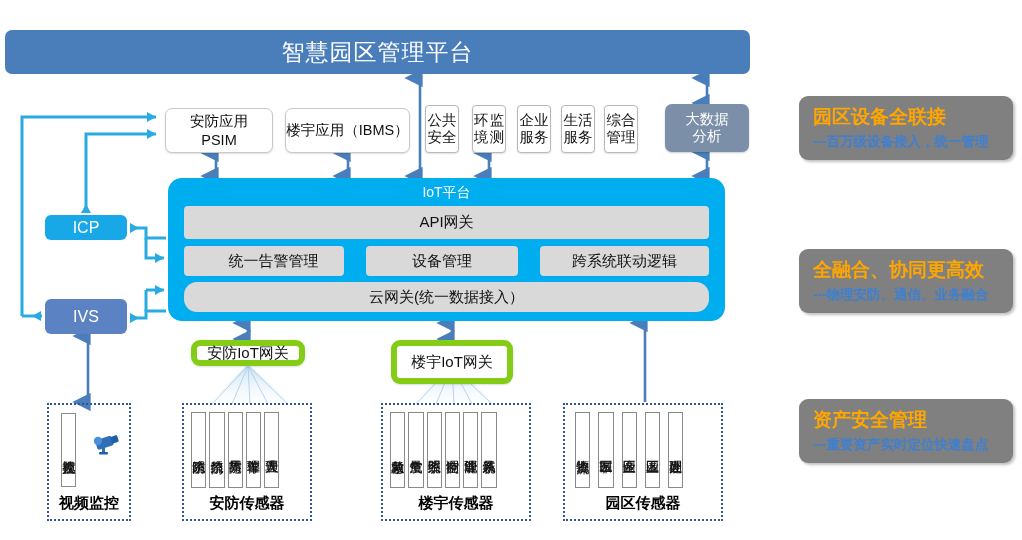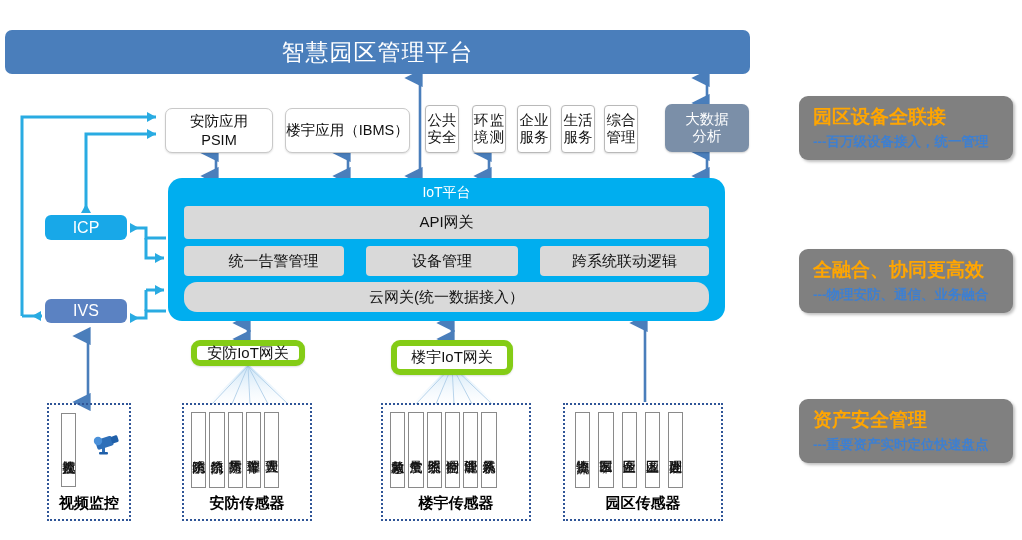--- a/index.html
+++ b/index.html
@@ -27,21 +27,21 @@
 
   
   #iot{left:168px;top:178px;width:557px;height:143px;background:#00AEEF;
        border-radius:14px;}
   #iot-title{left:0;top:5px;width:557px;height:20px;color:#fff;font-size:14px;}
   .iotbox{background:#d9d9d9;border-radius:4px;color:#111;font-size:15px;}
 
   
   #icp{left:45px;top:215px;width:82px;height:25px;background:#18A8E8;
        border-radius:6px;color:#fff;font-size:16px;}
-  #ivs{left:45px;top:299px;width:82px;height:24px;background:#5B82C2;
+  #ivs{left:45px;top:299px;width:82px;height:35px;background:#5B82C2;
        border-radius:6px;color:#fff;font-size:16px;}
 
   
   .gw{background:#fff;border:6px solid #84cc16;border-radius:9px;
       font-size:15px;color:#111;box-shadow:0 1px 2px rgba(0,0,0,.13);}
 
   
   .grp{border:2px dotted #2F5597;background:transparent;}
   .grp-title{position:absolute;left:0;bottom:6px;width:100%;text-align:center;
              font-size:15px;font-weight:bold;color:#000;}
@@ -207,21 +207,21 @@
     <span>跨系统联动逻辑</span>
   </div>
   <div class="abs ctr iotbox" style="left:16px;top:104px;width:525px;height:30px;border-radius:13px;">
     <span>云网关(统一数据接入）</span>
   </div>
 </div>
 
 <div class="abs ctr gw" style="left:191px;top:340px;width:114px;height:26px;">
   <span>安防IoT网关</span>
 </div>
-<div class="abs ctr gw" style="left:391px;top:340px;width:122px;height:35px;">
+<div class="abs ctr gw" style="left:391px;top:340px;width:122px;height:44px;">
   <span>楼宇IoT网关</span>
 </div>
 
 <div class="abs grp" style="left:47px;top:403px;width:84px;height:118px;">
   <div class="vrow" style="left:12px;top:8px;">
     <div class="vcell" style="height:68px;">视频监控</div>
   </div>
   <svg style="position:absolute;left:40px;top:22px;width:34px;height:30px;" viewBox="0 0 34 30">
     <rect x="7" y="11" width="17" height="10" rx="2" fill="#2E6FB8" transform="rotate(-18 15 16)"></rect>
     <circle cx="9" cy="14" r="4.2" fill="#4A90D9"></circle>

